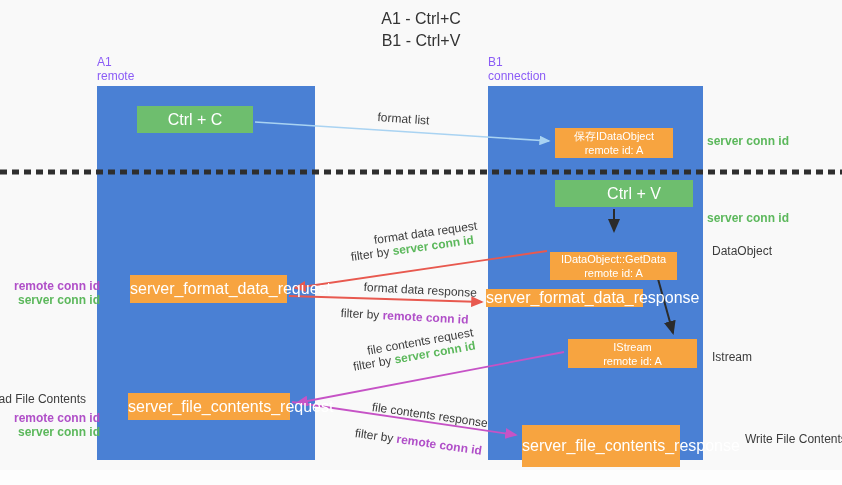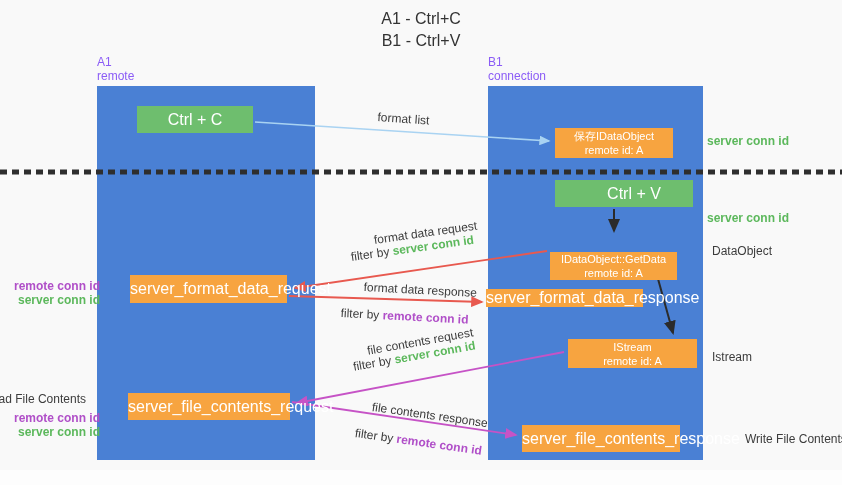--- a/index.html
+++ b/index.html
@@ -34,21 +34,21 @@
   .box.green{background:var(--c-box_green,#6EBE6E);}
   .box.orange{background:var(--c-box_orange,#F7A440);}
   .b-ctrl-c{left:137px;top:106px;width:116px;height:27px;}
   .b-save{left:555px;top:128px;width:118px;height:30px;font-size:11px;}
   .b-ctrl-v{left:555px;top:180px;width:118px;height:27px;padding-left:20px;}
   .b-getdata{left:550px;top:237px;width:127px;height:28px;font-size:11px;margin-top:15px;}
   .b-freq{left:130px;top:275px;width:157px;height:28px;}
   .b-fresp{left:486px;top:289px;width:157px;height:18px;}
   .b-istream{left:568px;top:339px;width:129px;height:29px;font-size:11px;}
   .b-fcreq{left:128px;top:393px;width:162px;height:27px;}
-  .b-fcresp{left:522px;top:425px;width:158px;height:27px;}
+  .b-fcresp{left:522px;top:425px;width:158px;height:42px;}
   .lbl{position:absolute;font-size:12px;color:var(--c-text_dark,#3C3C3C);white-space:nowrap;}
   .lbl .green-part, .lbl.green{color:var(--c-text_green,#5CB85C);font-weight:bold;}
   .lbl .purple-part, .lbl.purple{color:var(--c-text_purple,#B04FC8);font-weight:bold;}
   .rot{transform-origin:left top;}
   .l-format-list{left:378px;top:110px;transform:rotate(4deg);}
   .l-fdreq{left:373px;top:233px;transform:rotate(-8deg);}
   .l-filter1{left:350px;top:250px;transform:rotate(-8deg);}
   .l-fdresp{left:364px;top:280px;transform:rotate(3deg);}
   .l-filter2{left:341px;top:306px;transform:rotate(3deg);}
   .l-fcreq{left:366px;top:344px;transform:rotate(-10deg);}

